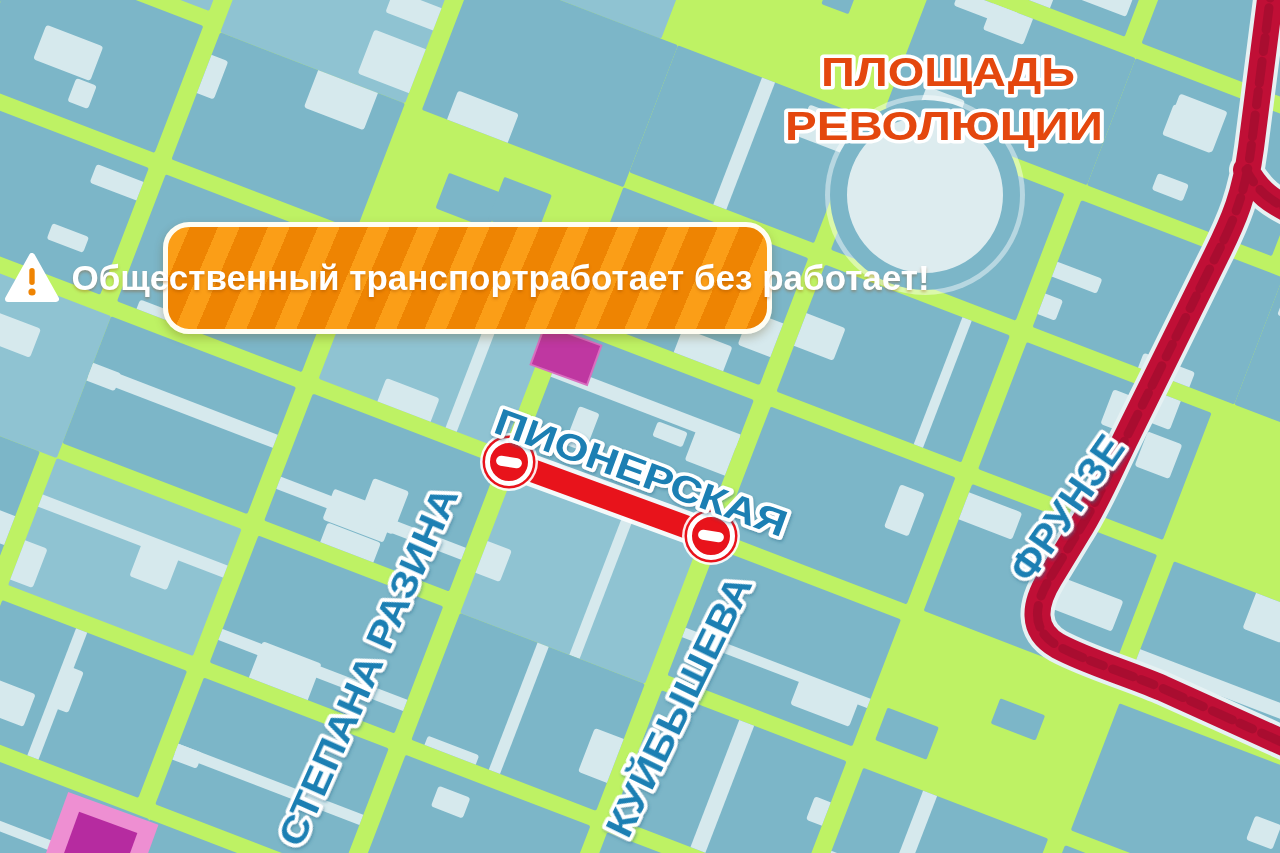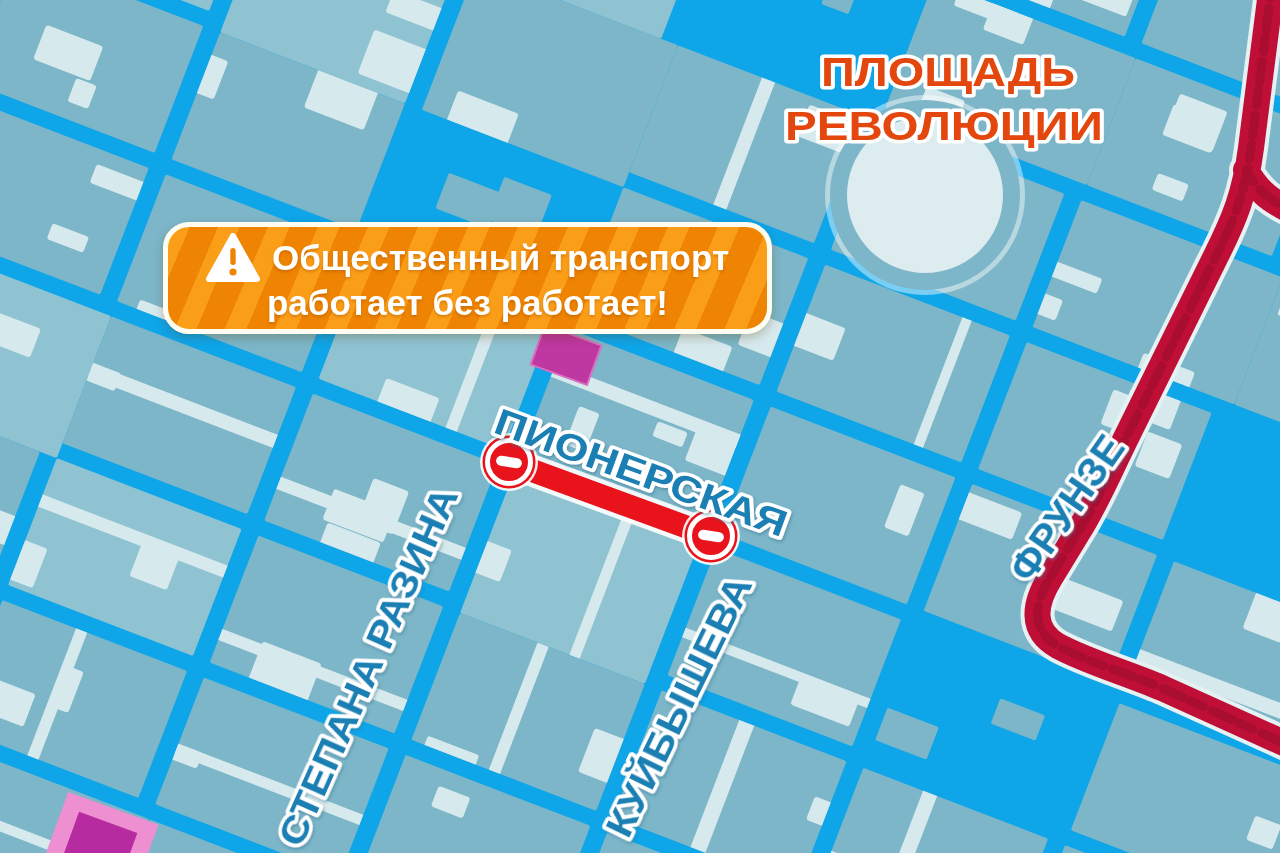--- a/index.html
+++ b/index.html
@@ -1,39 +1,39 @@
 <!DOCTYPE html>
 <html><head>
 <meta charset="utf-8">
 <style>
   html,body{margin:0;padding:0;background:#9db8bf;}
   .stage{
     position:relative;width:1280px;height:853px;overflow:hidden;
-    background:#0ea5e9;font-family:"Liberation Sans",sans-serif;
+    background:#bef264;font-family:"Liberation Sans",sans-serif;
   }
   
   #tex{
     position:absolute;left:-360px;top:-574px;width:2000px;height:2000px;
     transform:rotate(21deg);
   }
   
   .plaza{
     position:absolute;left:830px;top:100px;width:190px;height:190px;
     box-sizing:border-box;border:17px solid #7cb6c8;border-radius:50%;
     background:#ddecef;box-shadow:0 0 0 5px rgba(255,255,255,.45);
   }
   svg.overlay{position:absolute;left:0;top:0;z-index:5;}
   svg text{font-family:"Liberation Sans",sans-serif;font-weight:bold;}
   
   .banner{
     position:absolute;left:163px;top:222px;width:609px;height:112px;z-index:10;
     box-sizing:border-box;border:5px solid #fffdf2;border-radius:26px;
     background:repeating-linear-gradient(113deg,#fb9e17 0 20px,#ee8402 20px 46px);
     box-shadow:0 4px 10px rgba(90,60,0,.28);
-    display:flex;flex-direction:column;align-items:center;justify-content:center;
+    display:flex;align-items:center;justify-content:center;
     color:#fff;font-weight:bold;font-size:35px;line-height:40px;
     text-shadow:0 2px 3px rgba(150,70,0,.35);white-space:nowrap;
   }
   .banner .l1{display:flex;align-items:center;gap:12px;}
   .banner svg{display:block;}
 </style>
 </head>
 <body>
 
 <div class="stage">

